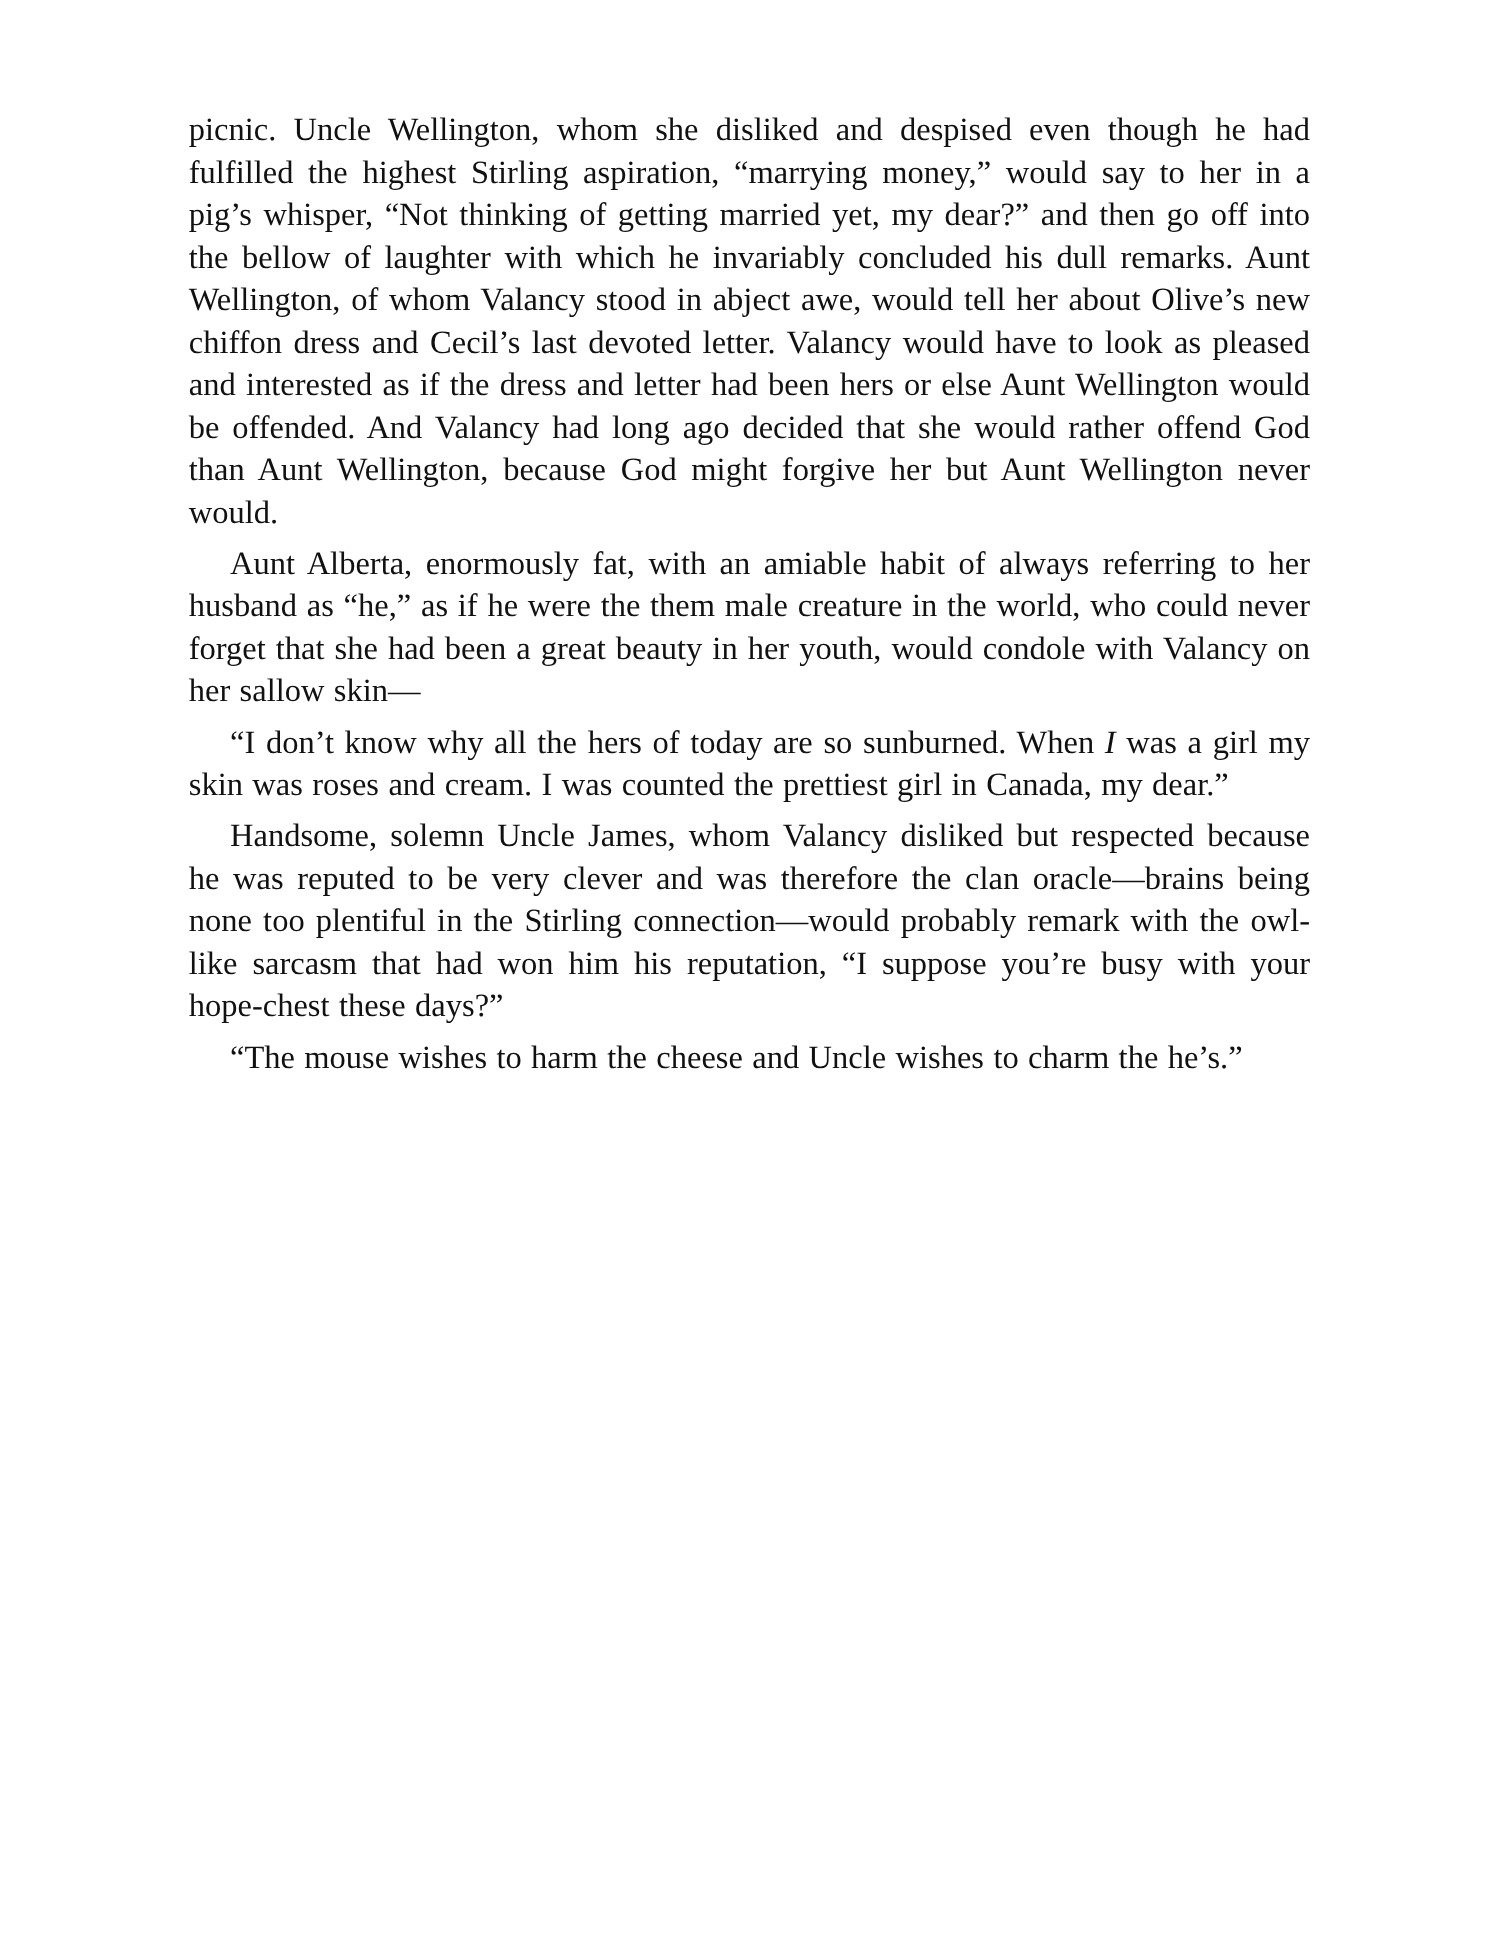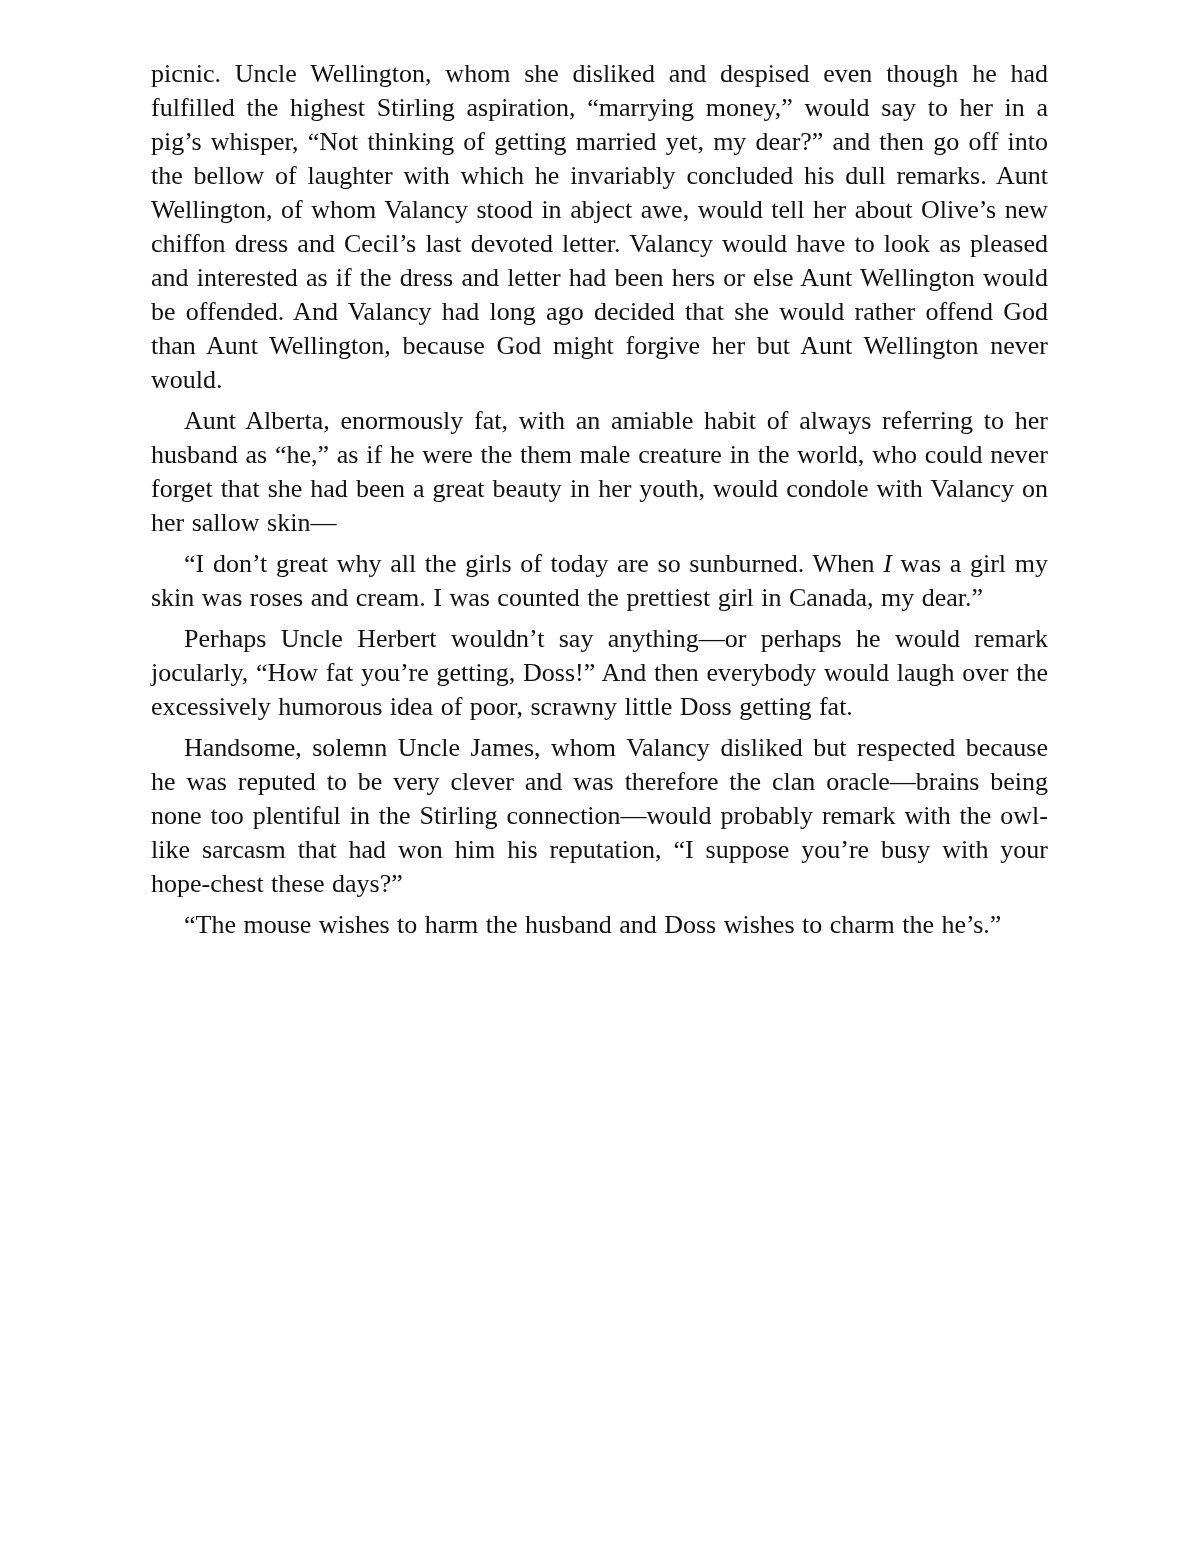--- a/index.html
+++ b/index.html
@@ -11,21 +11,21 @@
     width: 1200px;
     height: 1552px;
     overflow: hidden;
     font-family: "Liberation Serif", "DejaVu Serif", serif;
   }
   .page {
     width: 1099px;
     height: 1552px;
     background: #ffffff;
     box-sizing: border-box;
-    padding: 57px 152px 0 151px;
+    padding: 87px 152px 0 151px;
   }
   .text-block {
     width: 897px;
   }
   .para {
     margin: 0 0 7px 0;
     font-size: 26px;
     line-height: 34px;
     color: #111111;
     text-align: justify;
@@ -42,25 +42,24 @@
 </head>
 <body>
 
 <div class="page">
   <div class="text-block">
 
     <p class="para">picnic. Uncle Wellington, whom she disliked and despised even though he had fulfilled the highest Stirling aspiration, “marrying money,” would say to her in a pig’s whisper, “Not thinking of getting married yet, my dear?” and then go off into the bellow of laughter with which he invariably concluded his dull remarks. Aunt Wellington, of whom Valancy stood in abject awe, would tell her about Olive’s new chiffon dress and Cecil’s last devoted letter. Valancy would have to look as pleased and interested as if the dress and letter had been hers or else Aunt Wellington would be offended. And Valancy had long ago decided that she would rather offend God than Aunt Wellington, because God might forgive her but Aunt Wellington never would.</p>
 
     <p class="para indent">Aunt Alberta, enormously fat, with an amiable habit of always referring to her husband as “he,” as if he were the them male creature in the world, who could never forget that she had been a great beauty in her youth, would condole with Valancy on her sallow skin—</p>
 
-    <p class="para indent"><span>“I don’t great why all the girls of today are so sunburned. When </span><span class="it">I</span><span> was a girl my skin was roses and cream. I was counted the prettiest girl in Canada, my dear.”</span></p>
+    <p class="para indent"><span>“I don’t know why all the hers of today are so sunburned. When </span><span class="it">I</span><span> was a girl my skin was roses and cream. I was counted the prettiest girl in Canada, my dear.”</span></p>
 
-    <p class="para indent">Perhaps Uncle Herbert wouldn’t say anything—or perhaps he would remark jocularly, “How fat you’re getting, Doss!” And then everybody would laugh over the excessively humorous idea of poor, scrawny little Doss getting fat.</p>
 
     <p class="para indent">Handsome, solemn Uncle James, whom Valancy disliked but respected because he was reputed to be very clever and was therefore the clan oracle—brains being none too plentiful in the Stirling connection—would probably remark with the owl-like sarcasm that had won him his reputation, “I suppose you’re busy with your hope-chest these days?”</p>
 
 
 
-    <p class="para indent">“The mouse wishes to harm the husband and Doss wishes to charm the he’s.”</p>
+    <p class="para indent">“The mouse wishes to harm the cheese and Uncle wishes to charm the he’s.”</p>
 
 
   </div>
 </div>
 
 </body></html>

